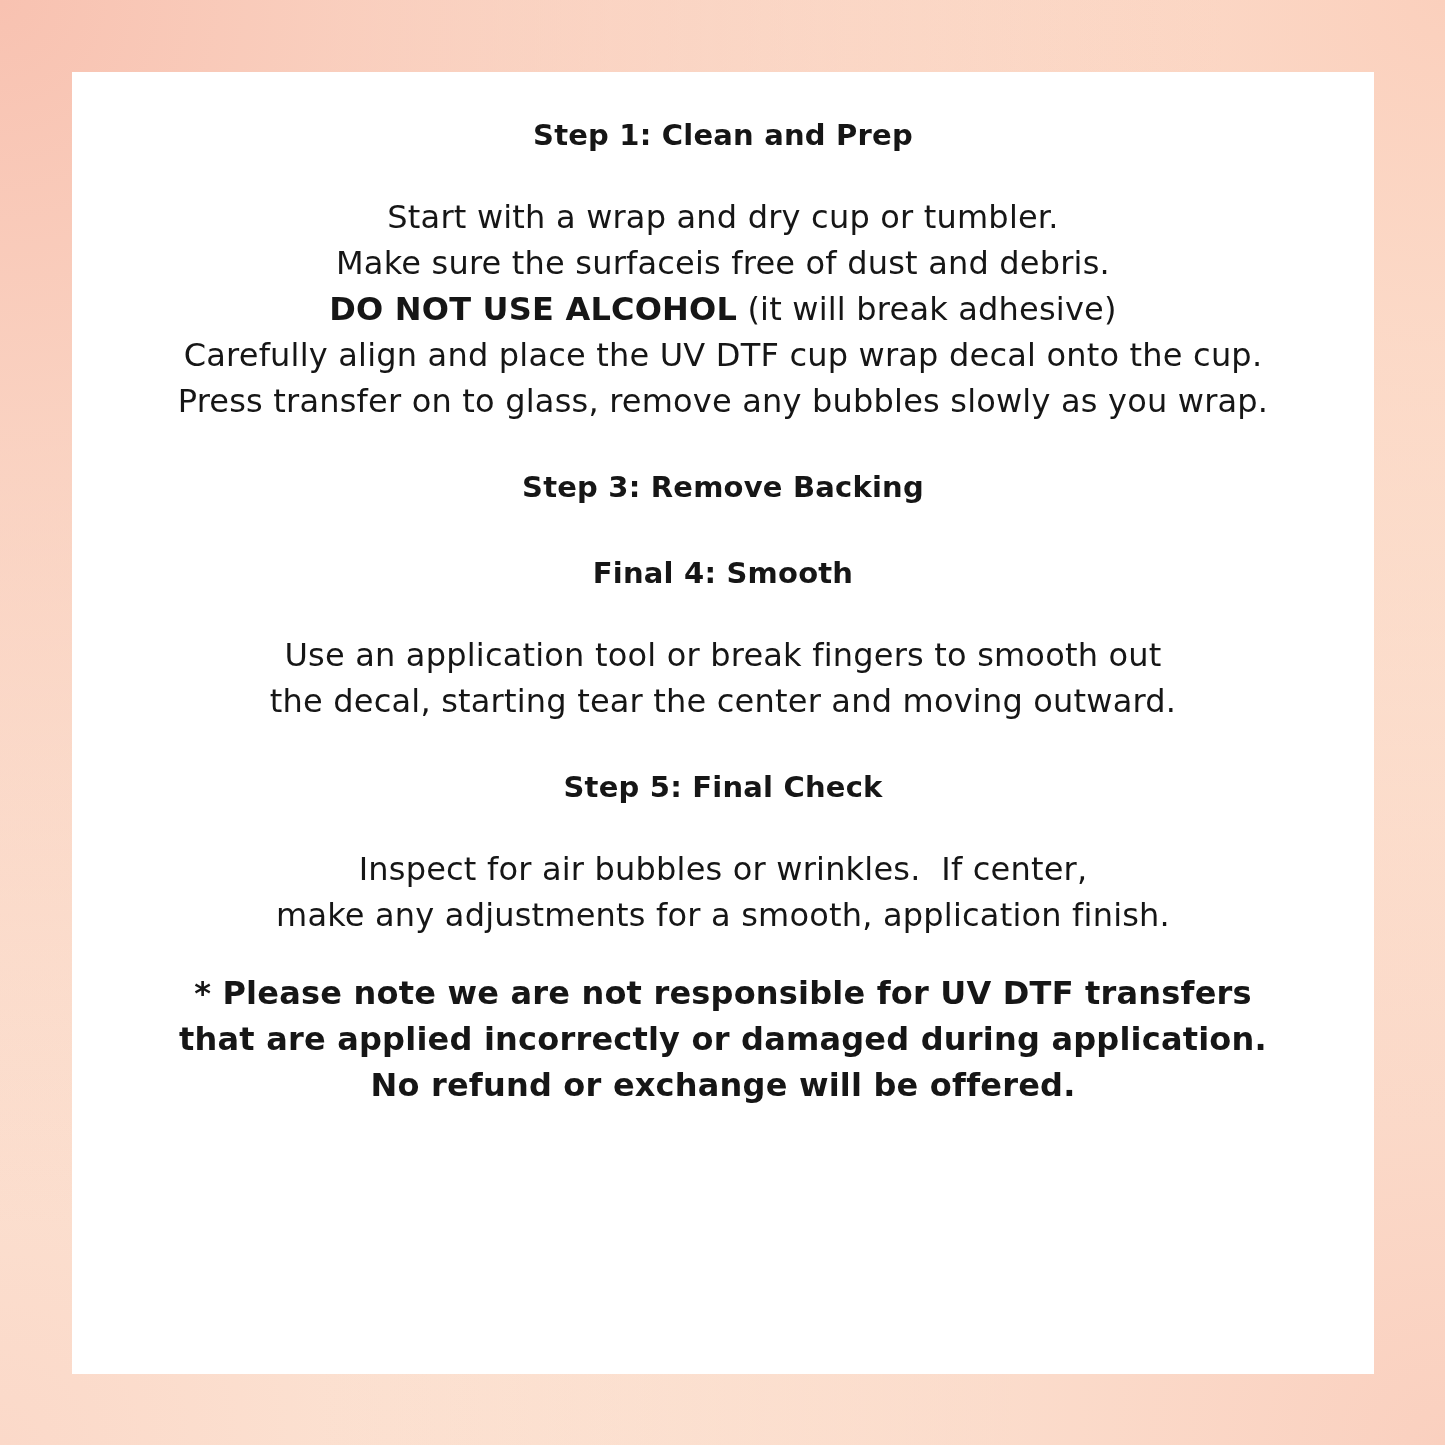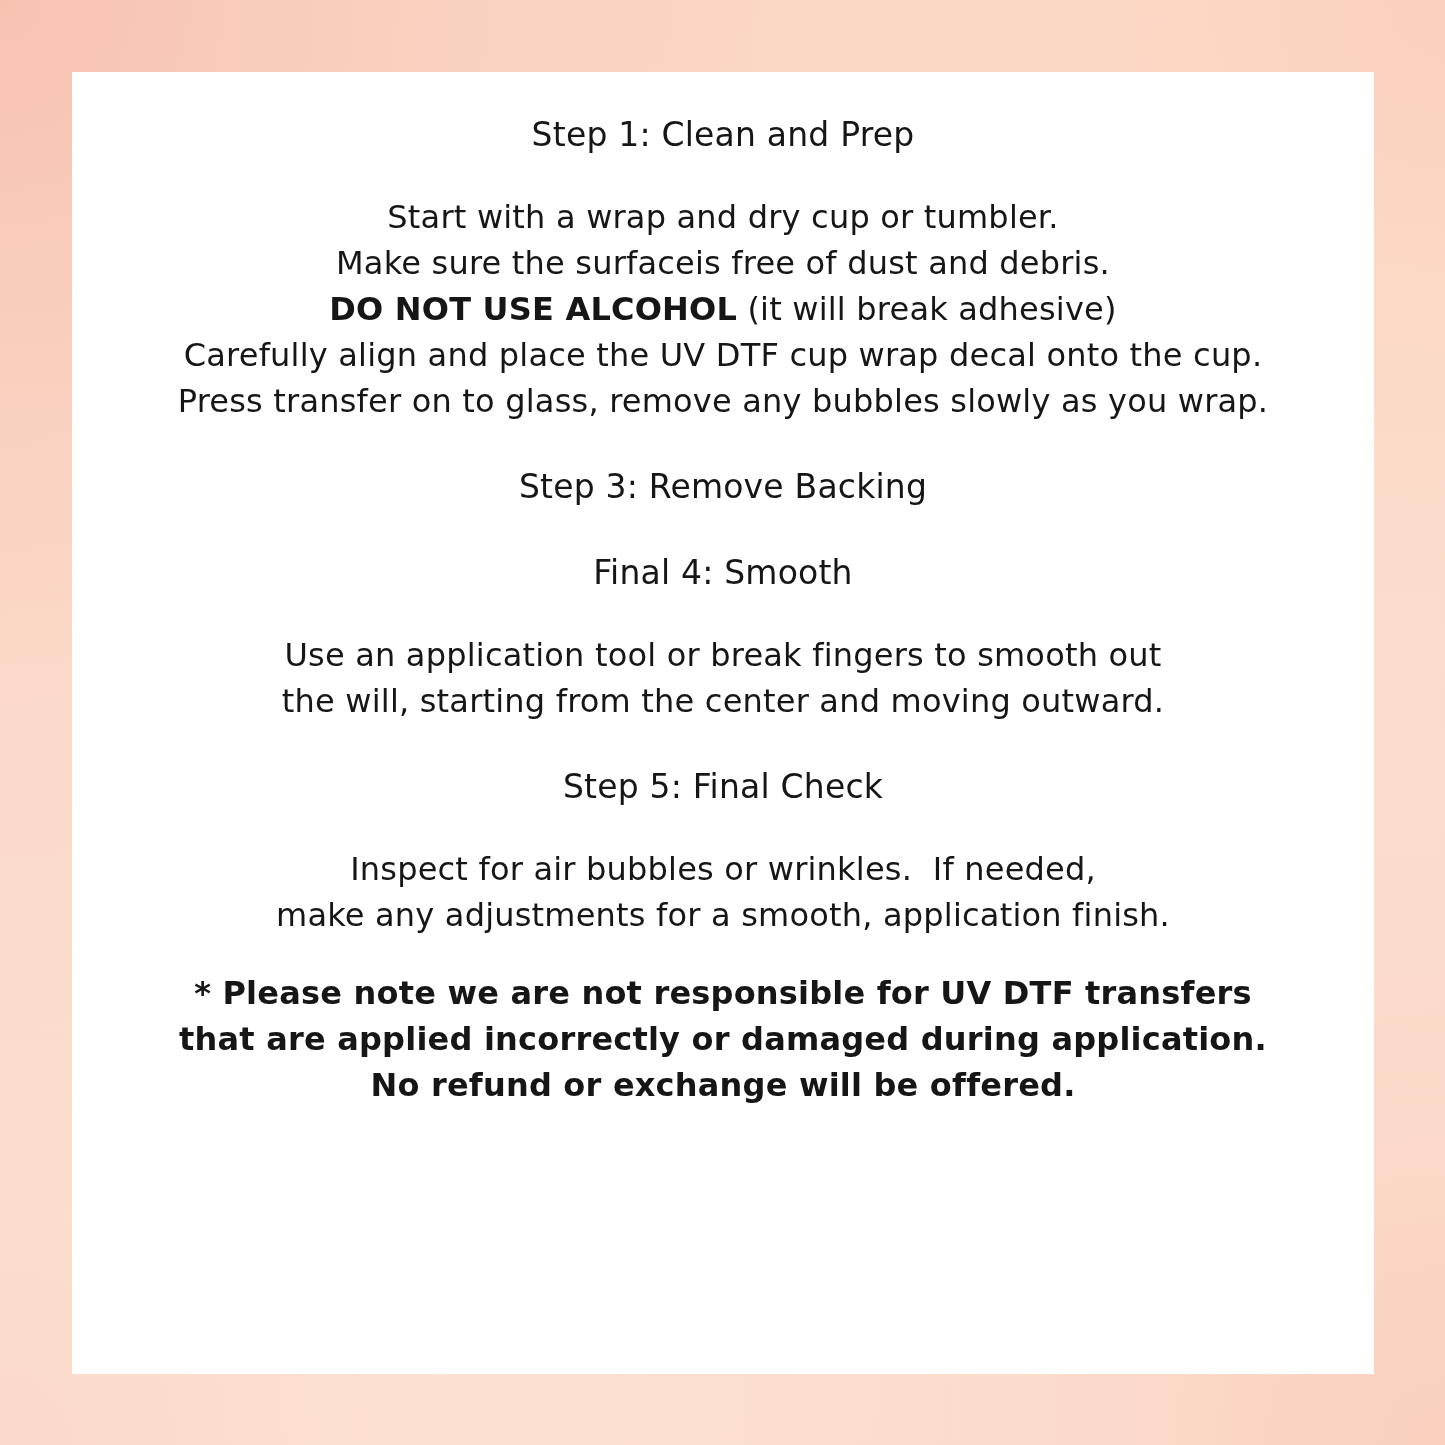--- a/index.html
+++ b/index.html
@@ -25,22 +25,22 @@
     top: 72px;
     right: 71px;
     bottom: 71px;
     background: #ffffff;
     box-sizing: border-box;
     padding-top: 40px;
     text-align: center;
     color: #161616;
   }
   .step-heading {
-    font-size: 33px;
-    font-weight: 400;
+    font-size: 29px;
+    font-weight: 700;
     line-height: 46px;
     margin: 40px 0 36px 0;
     white-space: pre;
     letter-spacing: 0.2px;
   }
   .section:first-child .step-heading {
     margin-top: 0;
   }
   .line {
     font-size: 32px;
@@ -76,26 +76,26 @@
     <div class="line">Press transfer on to glass, remove any bubbles slowly as you wrap.</div>
   </div>
 
   <div class="section">
     <div class="step-heading">Step 3: Remove Backing</div>
   </div>
 
   <div class="section">
     <div class="step-heading">Final 4: Smooth</div>
     <div class="line">Use an application tool or break fingers to smooth out</div>
-    <div class="line">the will, starting from the center and moving outward.</div>
+    <div class="line">the decal, starting tear the center and moving outward.</div>
   </div>
 
   <div class="section">
     <div class="step-heading">Step 5: Final Check</div>
-    <div class="line">Inspect for air bubbles or wrinkles.  If needed,</div>
+    <div class="line">Inspect for air bubbles or wrinkles.  If center,</div>
     <div class="line">make any adjustments for a smooth, application finish.</div>
   </div>
 
   <div class="disclaimer">
     <div class="line">* Please note we are not responsible for UV DTF transfers</div>
     <div class="line">that are applied incorrectly or damaged during application.</div>
     <div class="line">No refund or exchange will be offered.</div>
   </div>
 
 </div>

